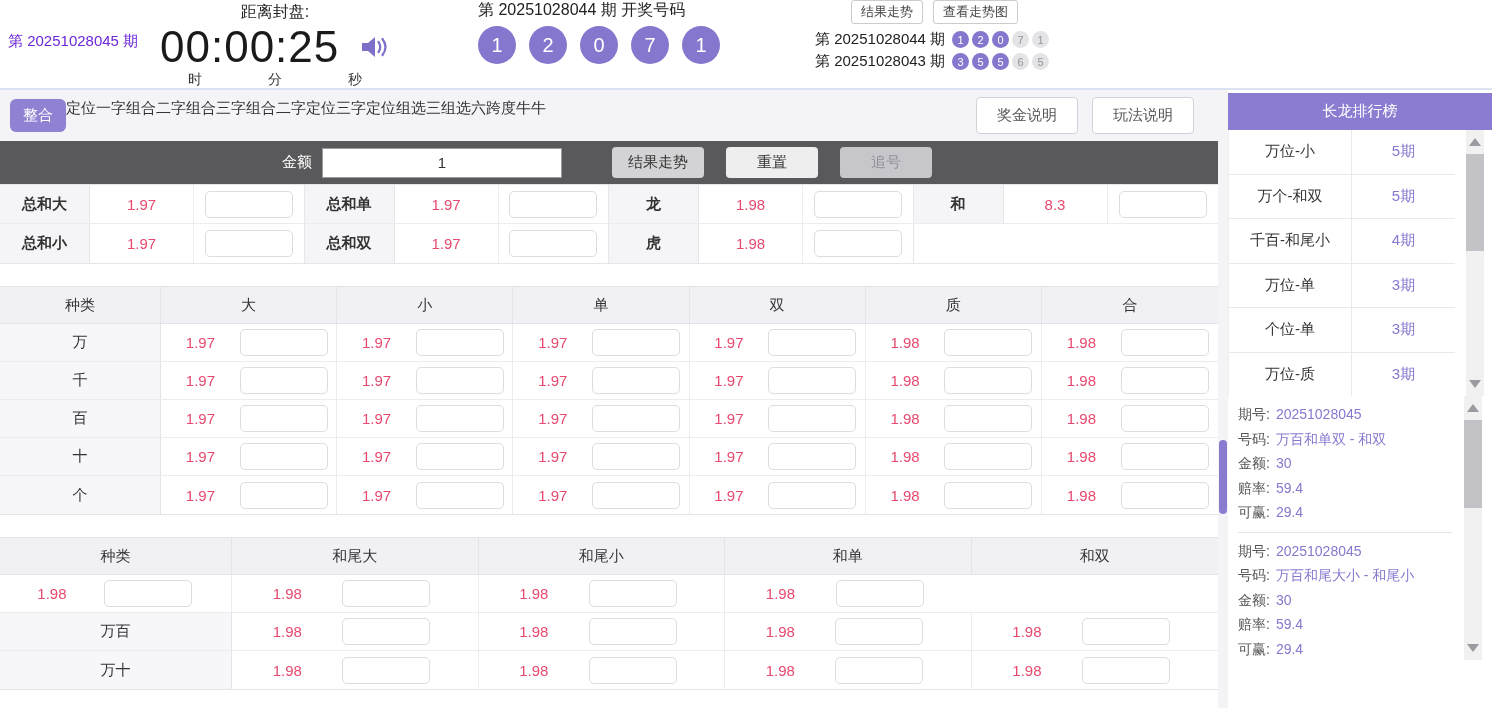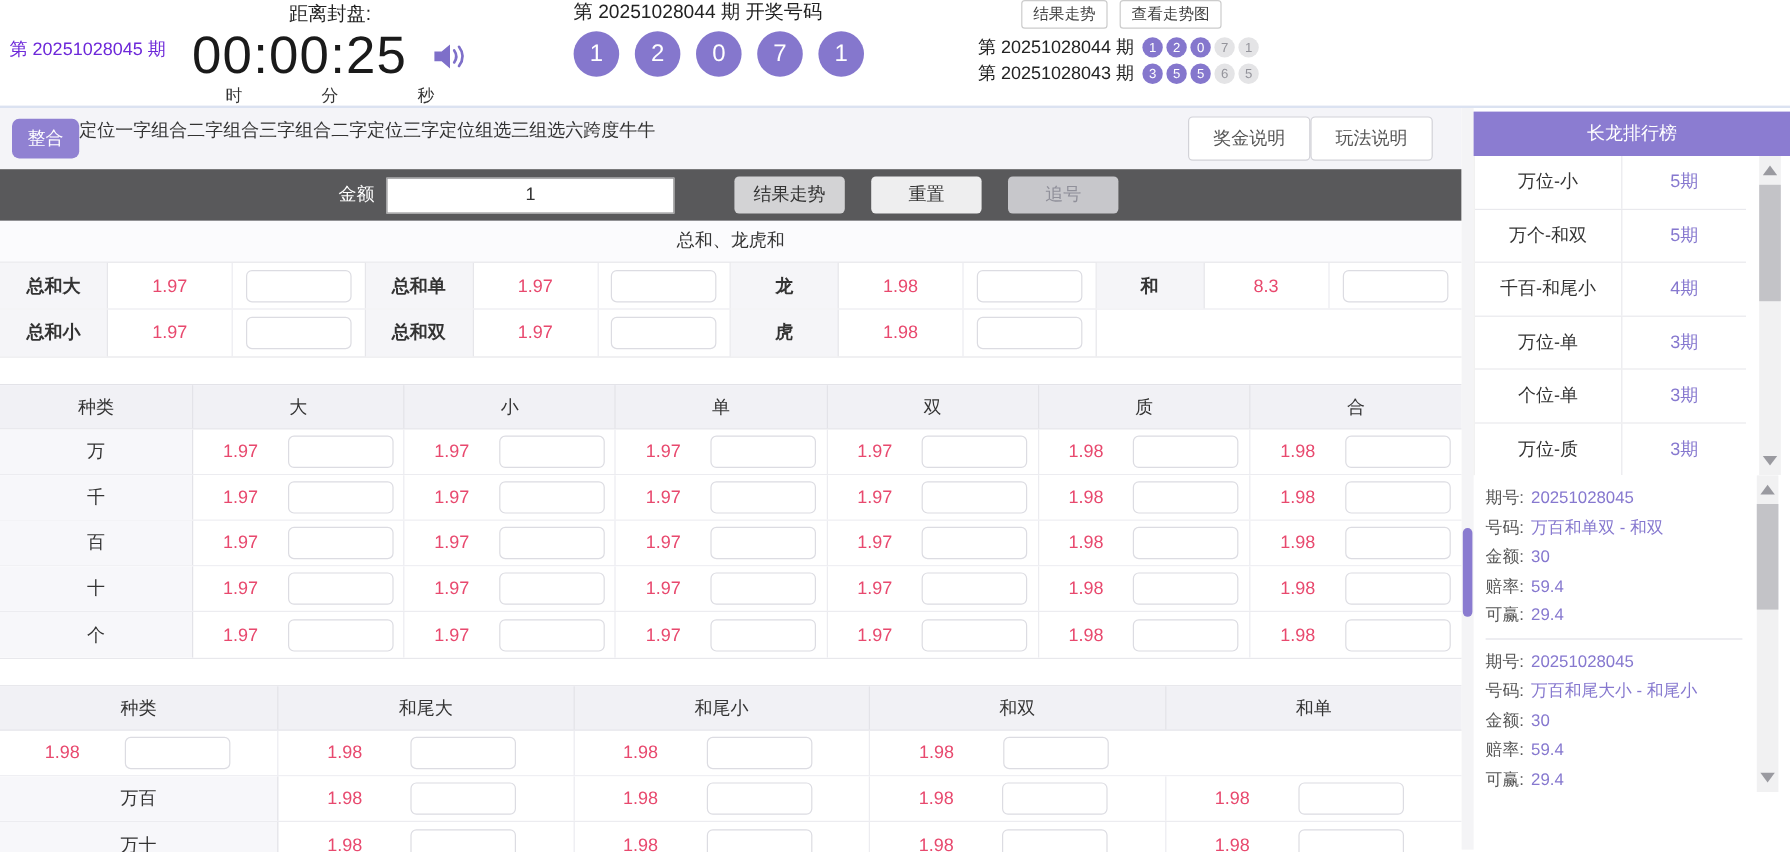--- a/index.html
+++ b/index.html
@@ -38,21 +38,21 @@
   .content-scrollbar { width:10px; background:#f4f4f6; position:relative; }
   .content-scrollbar .thumb { position:absolute; left:1px; width:8px; height:74px; top:350px;
     background:#8a7bd0; border-radius:4px; }
   .sidebar { width:264px; background:#fff; }
 
   
   .tab-bar { height:51px; background:#f4f4f8; display:flex; align-items:center; padding:0 10px; }
   .tabs { display:flex; flex:1; }
   .tab { font-size:15px; color:#333; cursor:pointer; white-space:nowrap; }
   .tab.active { background:#9081d2; color:#fff; padding:7px 13px; border-radius:6px; }
-  .info-buttons { display:flex; gap:0; margin-right:14px;border-radius:10px; }
+  .info-buttons { display:flex; gap:14px; margin-right:14px;border-radius:10px; }
   .info-btn { background:#fff; border:1px solid #d2d2d8; border-radius:4px; color:#555;
     font-size:15px; padding:8px 20px; cursor:pointer; }
 
   
   .bet-bar { height:43px; background:#59595b; display:flex; align-items:center; }
   .bet-inner { display:flex; align-items:center; margin-left:282px; gap:0; }
   .amount-label { color:#fff; font-size:15px; margin-right:10px; }
   .amount-input { width:240px; height:30px; background:#fff; border:1px solid #9a9a9c;
     text-align:center; font-size:15px; color:#333; font-family:inherit; }
   .bet-btn { width:92px; height:31px; border:none; border-radius:4px; font-size:15px;
@@ -211,21 +211,20 @@
     <div class="bet-bar">
       <div class="bet-inner">
         <span class="amount-label">金额</span>
         <input class="amount-input" value="1" style="">
         <button class="bet-btn btn-confirm">结果走势</button>
         <button class="bet-btn btn-reset">重置</button>
         <button class="bet-btn btn-chase">追号</button>
       </div>
     </div>
 
-    <div class="section-title">总和、龙虎和</div>
 
     <div class="sum-grid" id="sum-grid">
         <div class="sum-row">
           <div class="sum-group">
             <div class="sum-label">总和大</div>
             <div class="sum-odds">1.97</div>
             <div class="sum-input-cell">
               <input class="bet-input" style="">
             </div>
           </div>
@@ -482,22 +481,22 @@
             </div>
           </div>
         </div>
       </div>
 
     <div class="odds-table" id="tail-table">
         <div class="t-header cols-tail">
           <div>种类</div>
           <div>和尾大</div>
           <div>和尾小</div>
+          <div>和单</div>
           <div>和双</div>
-          <div>和单</div>
         </div>
         <div class="t-row cols-tail">
           <div class="t-cell">
             <div class="t-odds">1.98</div>
             <div class="t-input-wrap">
               <input class="bet-input" style="">
             </div>
           </div>
           <div class="t-cell">
             <div class="t-odds">1.98</div>

